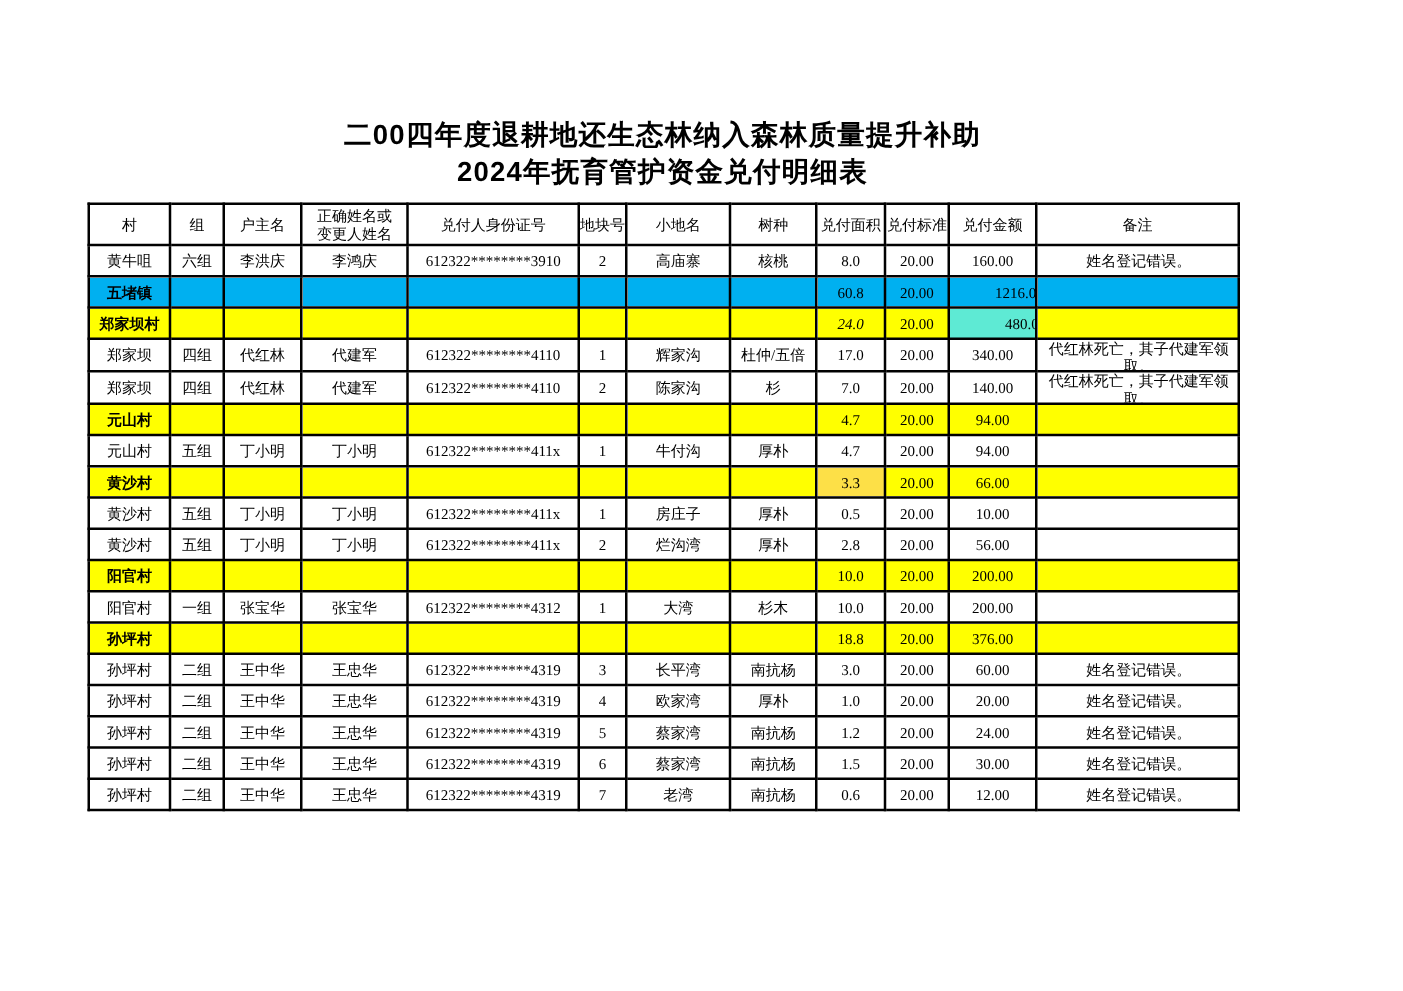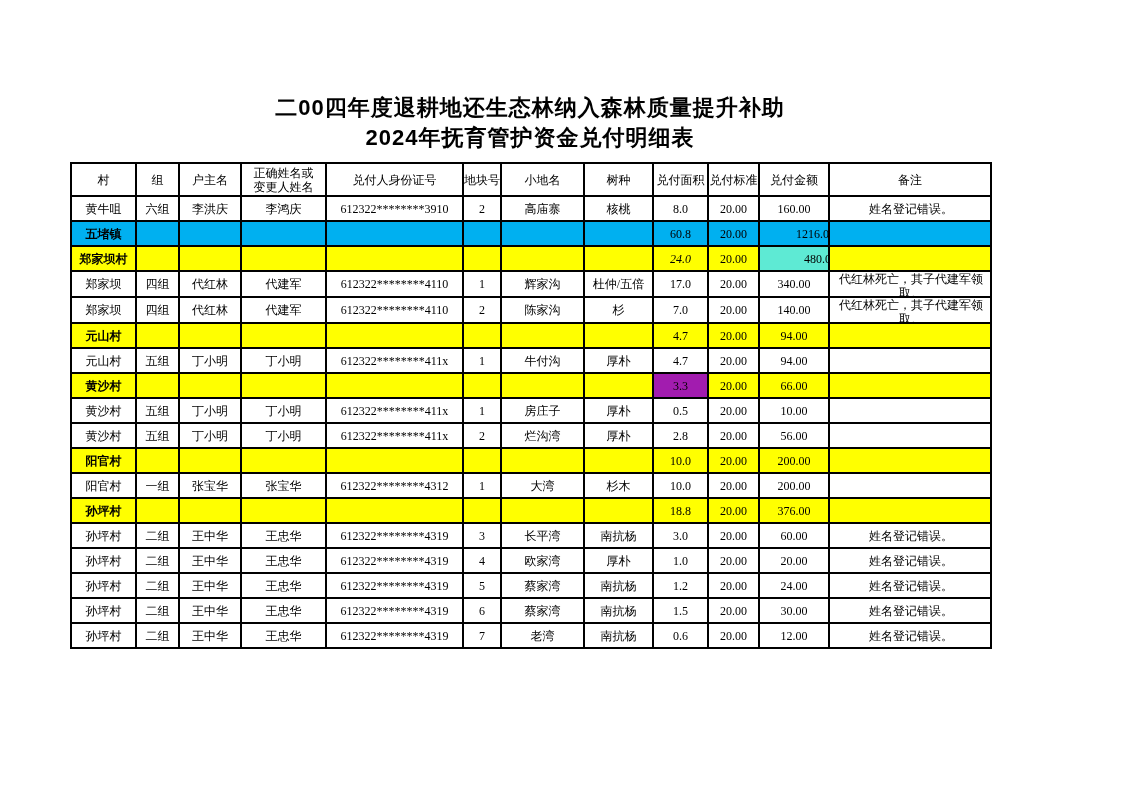--- a/index.html
+++ b/index.html
@@ -406,21 +406,21 @@
           </td>
           <td style="background: rgb(255, 255, 0);">
             <div class="clip"></div>
           </td>
           <td style="background: rgb(255, 255, 0);">
             <div class="clip"></div>
           </td>
           <td style="background: rgb(255, 255, 0);">
             <div class="clip"></div>
           </td>
-          <td style="background: #a21caf;">
+          <td style="background: #fde047;">
             <div class="clip">3.3</div>
           </td>
           <td style="background: rgb(255, 255, 0);">
             <div class="clip">20.00</div>
           </td>
           <td style="background: rgb(255, 255, 0); margin-left: 32px;">
             <div class="clip">66.00</div>
           </td>
           <td class="remark" style="background: rgb(255, 255, 0);">
             <div class="clip"></div>

